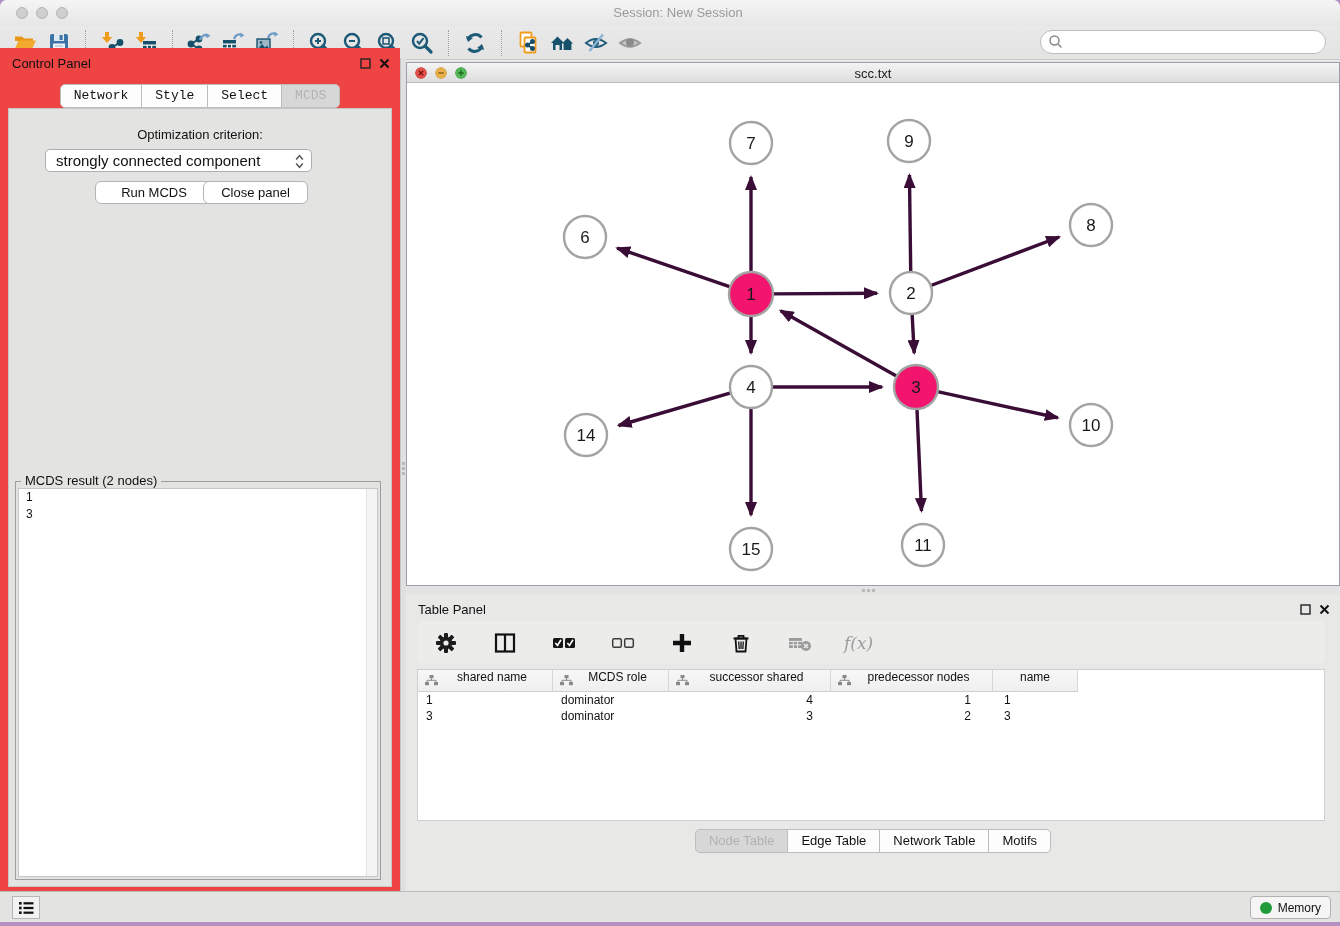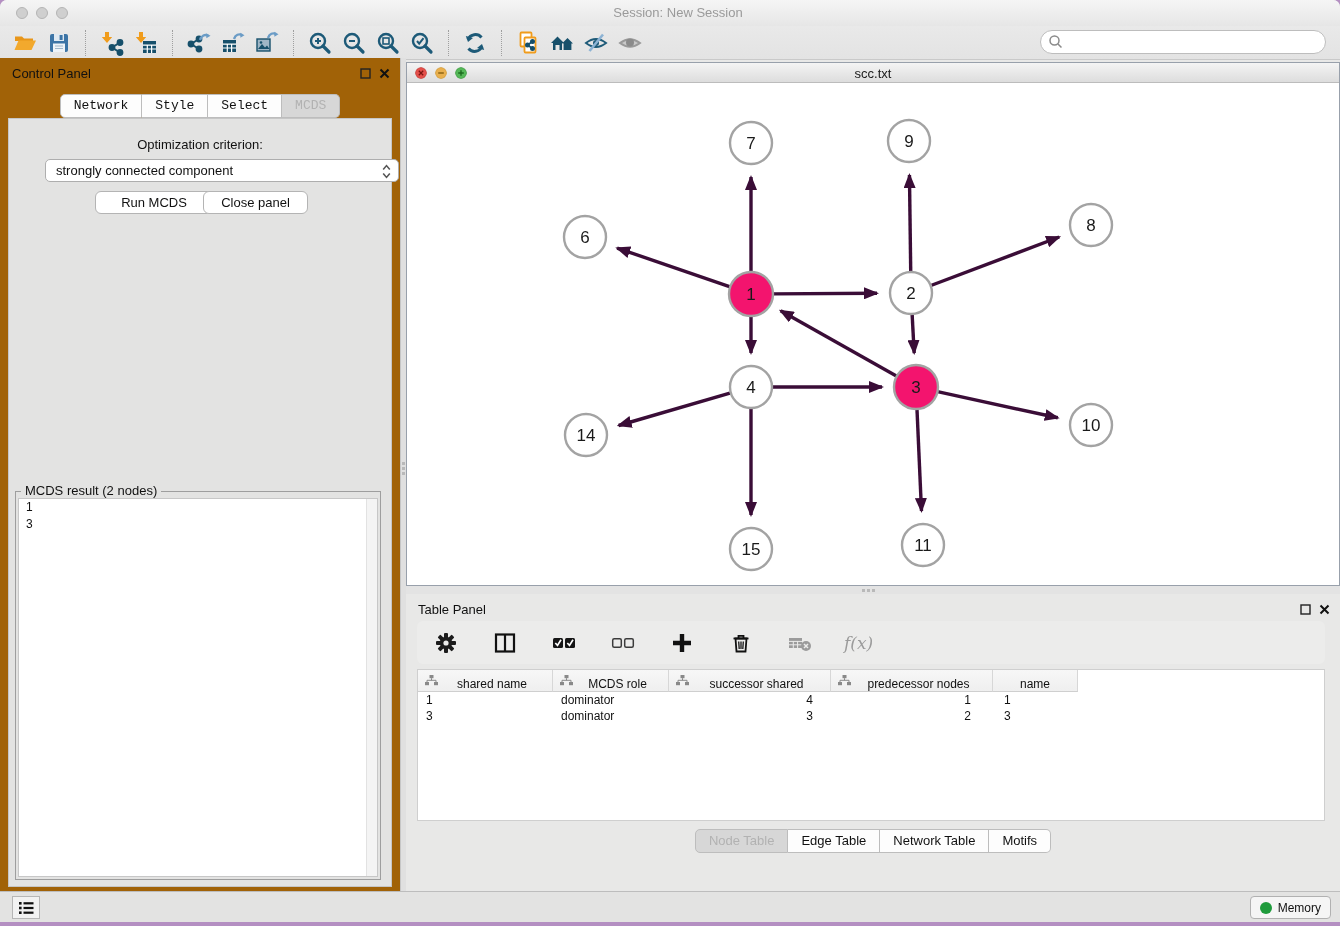--- a/index.html
+++ b/index.html
@@ -30,37 +30,37 @@
     border-bottom:1px solid #c9c9c9;
     display:flex; align-items:center; padding-left:8px;
   }
   .tb-btn { width:34px; height:30px; display:flex; align-items:center; justify-content:center; }
   .tb-sep { width:1px; height:26px; border-left:1px dotted #9f9f9f; margin:0 9px; }
   .search-wrap { position:absolute; right:14px; top:4px; width:286px; height:24px;
     background:#fff; border:1px solid #bdbdbd; border-radius:12px; display:flex; align-items:center; }
   .search-wrap input { border:none; outline:none; background:transparent; flex:1;
     font-size:13px; padding:0 8px 0 2px; font-family:"Liberation Sans",sans-serif; }
   
-  .cpanel { position:absolute; left:0; top:58px; width:400px; bottom:31px; background:#a16207; }
+  .cpanel { position:absolute; left:0; top:48px; width:400px; bottom:31px; background:#ef4444; }
   .panel-head { position:absolute; left:0; top:6px; width:100%; height:20px; }
   .panel-head .ph-title { position:absolute; left:12px; top:2px; font-size:13px; color:#111; }
   .ph-float { position:absolute; width:11px; height:11px; top:4px; }
   .ph-close { position:absolute; width:11px; height:11px; top:4px; }
   .seg { display:flex; }
   .seg-tab { padding:3px 13px 4px; background:#fdfdfd; border:1px solid #bdbdbd; border-left:none;
     font-size:13px; color:#111; white-space:nowrap; }
   .seg-tab:first-child { border-left:1px solid #bdbdbd; border-radius:5px 0 0 5px; }
   .seg-tab:last-child { border-radius:0 5px 5px 0; }
   .seg-tab.selected { background:#d7d7d7; color:#b2b2b2; }
   .cp-tabs { position:absolute; top:36px; left:0; width:100%; display:flex; justify-content:center;font-family:Liberation Mono, monospace; }
   .cp-content { position:absolute; left:8px; right:8px; top:60px; bottom:4px;
     background:#e3e3e2; border:1px solid #c6c6c6; }
   .opt-label { position:absolute; top:18px; width:100%; text-align:center; font-size:13px; color:#111; }
-  .criterion { position:absolute; left:36px; top:40px; width:354px; height:23px; background:#fff;
-    border:1px solid #aeaeae; border-radius:5px; font-size:13px; color:#111;
+  .criterion { position:absolute; left:36px; top:40px; width:267px; height:23px; background:#fff;
+    border:1px solid #aeaeae; border-radius:5px; font-size:15px; color:#111;
     display:flex; align-items:center; padding-left:10px; }
   .criterion svg { position:absolute; right:7px; top:4px; }
   .cp-btn { position:absolute; height:23px; background:#fff; border:1px solid #b4b4b4;
     border-radius:6px; font-size:13px; color:#111; display:flex; align-items:center; justify-content:center; }
   .fieldset { position:absolute; left:6px; right:10px; top:372px; bottom:6px;
     border:1px solid #9e9e9e; }
   .fieldset .legend { position:absolute; top:-9px; left:5px; background:#e3e3e2;
     padding:0 4px; font-size:13px; color:#111; }
   .result-area { position:absolute; left:2px; right:2px; top:6px; bottom:2px; background:#fff;
     border:1px solid #c7c7c7; overflow:hidden; }
@@ -83,21 +83,21 @@
   
   .tpanel { position:absolute; left:406px; top:594px; width:934px; bottom:31px; background:#e8e8e7; }
   .tp-toolbar { position:absolute; left:11px; right:15px; top:27px; height:43px;
     background:#ececeb; border-radius:6px; display:flex; align-items:center; padding-left:10px;gap:21px; }
   .tp-btn { width:38px; height:36px; display:flex; align-items:center; justify-content:center; }
   .tbl { position:absolute; left:11px; right:15px; top:75px; bottom:70px; background:#fff;
     border:1px solid #cfcfcf; overflow:hidden; }
   .tbl-header { display:flex; height:22px; }
   .th-cell { background:linear-gradient(#f7f7f7,#efefef); border-right:1px solid #d7d7d7;
     border-bottom:1px solid #cfcfcf; font-size:12px; color:#111;
-    display:flex; align-items:flex-end; justify-content:center; position:relative; }
+    display:flex; align-items:flex-start; justify-content:center; position:relative; }
   .th-cell svg { position:absolute; left:7px; top:5px; }
   .tbl-row { display:flex; height:16px; }
   .td-cell { font-size:12px; color:#111; line-height:16px; white-space:nowrap; overflow:hidden; }
   .tp-tabs { position:absolute; bottom:38px; left:0; width:100%; display:flex; justify-content:center; }
   
   .statusbar { position:absolute; left:0; bottom:0; width:100%; height:31px;
     background:#e3e3e2; border-top:1px solid #bdbdbd; }
   .sb-list-btn { position:absolute; left:12px; top:4px; width:28px; height:23px;
     background:#f2f2f2; border:1px solid #b6b6b6; display:flex; align-items:center; justify-content:center; }
   .memory-btn { position:absolute; right:9px; top:4px; height:23px; padding:0 9px;

